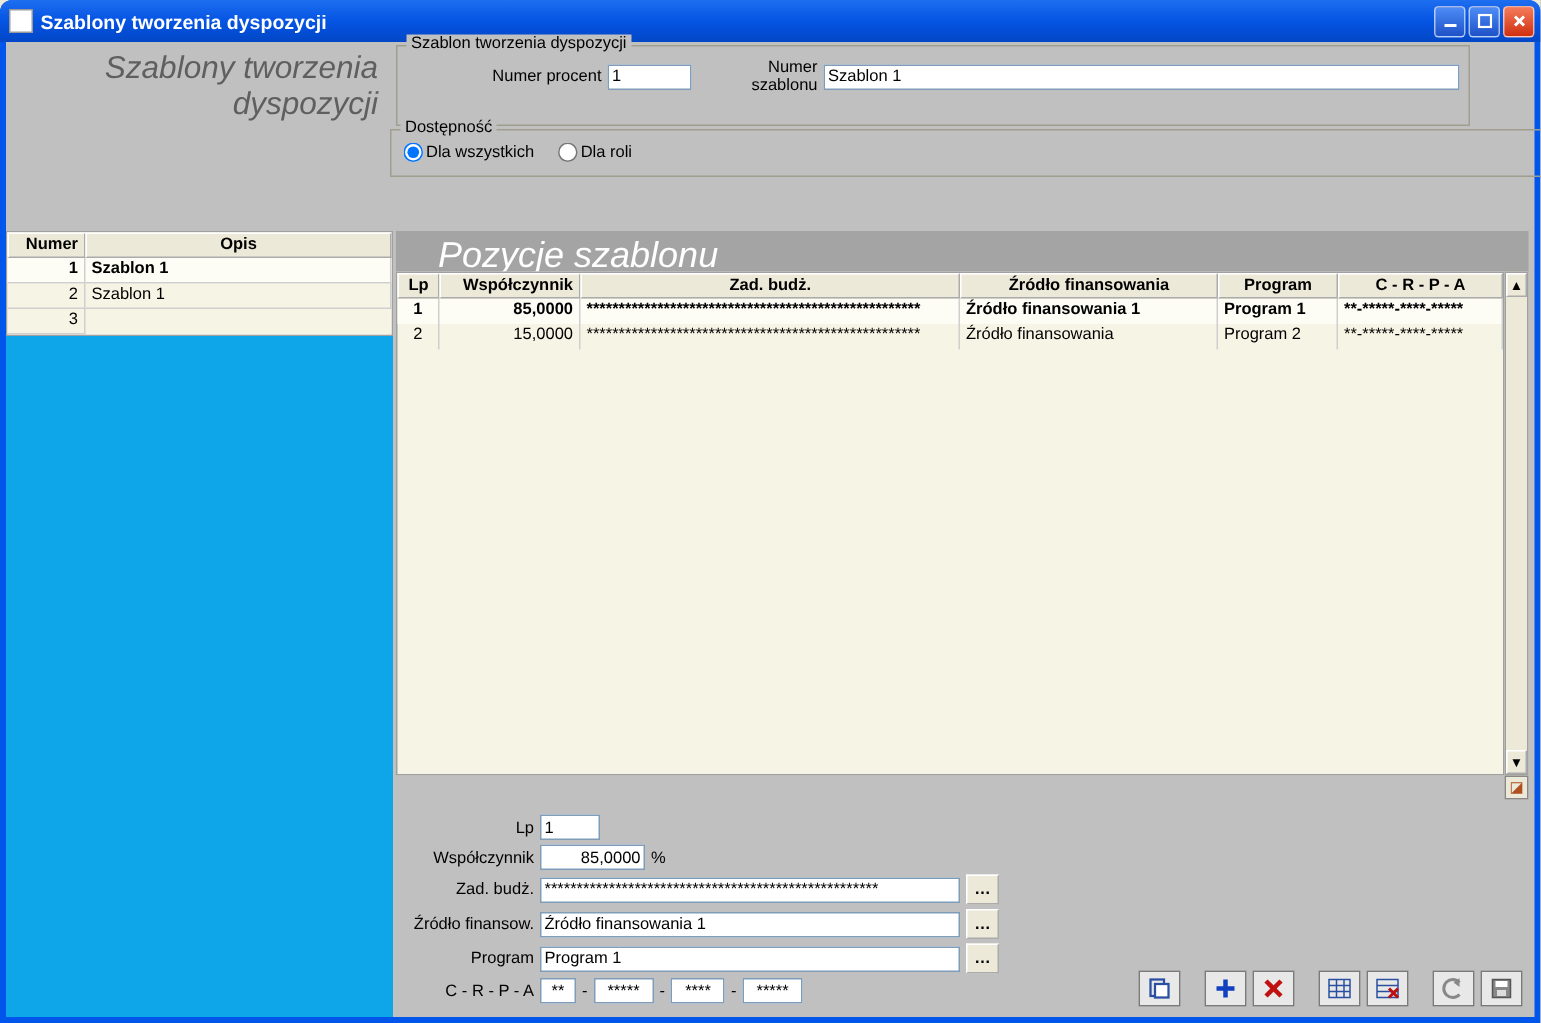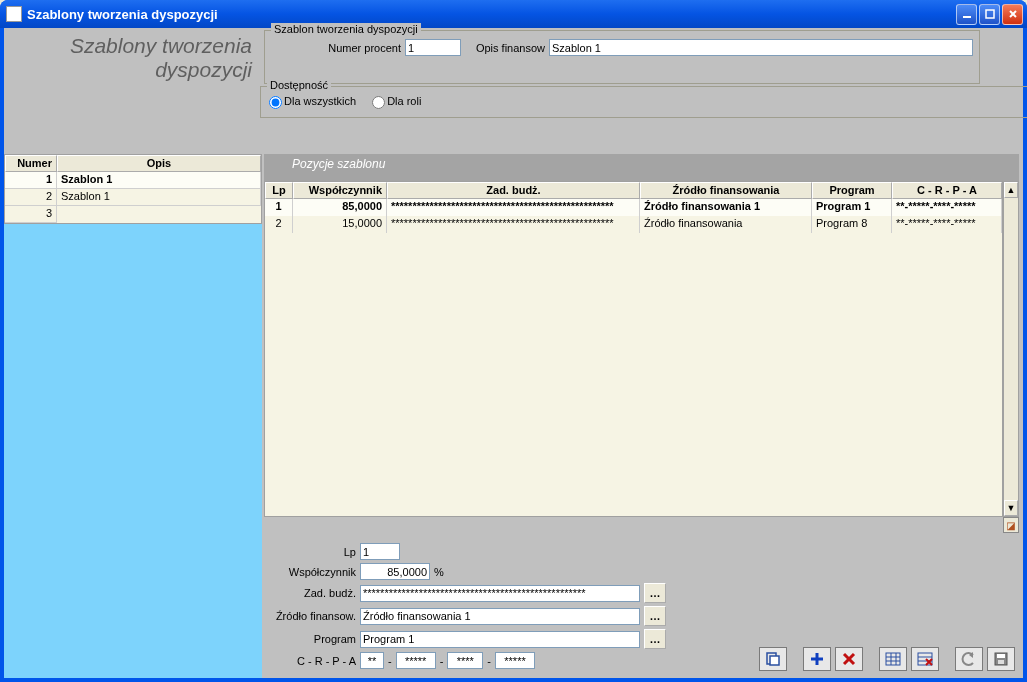--- a/index.html
+++ b/index.html
@@ -113,21 +113,21 @@
     display:flex;align-items:center;justify-content:center;
   }
   .radio { margin:0 2px 0 0; vertical-align:middle;}
 
   
   .sidebar {
     position:absolute;
     left:0; top:126px;
     width:258px;
     bottom:0;
-    background:#7dd3fc;
+    background:#0ea5e9;
   }
   .grid {
     border:1px solid #a0a0a0;
     background:#fff;
   }
   .grid-head, .grid-row { display:flex; }
   .grid-head {
     background:#ece9d8;
   }
   .gh-cell, .g-cell {
@@ -154,21 +154,21 @@
   
   .main {
     position:absolute;
     left:260px; top:126px;
     right:4px; bottom:38px;
     background:#c0c0c0;
   }
   .section-head {
     background:#a4a4a4;
     color:#fff;
-    font-size:12px;
+    font-size:24px;
     font-style: italic;
     font-family: "Segoe UI","Tahoma",sans-serif;
     padding:3px 0 4px 28px;
     height:27px;
   }
 
   .pos-grid {
     position:absolute;
     left:0; top:27px; right:16px;
     height: 336px;
@@ -275,21 +275,21 @@
 
   <div class="client">
 
     <div class="region-title">Szablony tworzenia dyspozycji</div>
 
     <div class="groupbox gb-szabl">
       <span class="legend">Szablon tworzenia dyspozycji</span>
       <div style="display:flex;align-items:center;padding:4px 6px;">
         <span class="lbl" style="width:130px;">Numer procent</span>
         <input class="input" style="width: 56px; margin-left: 4px;" value="1">
-        <span class="lbl" style="width:78px;margin-left:6px;">Opis finansow</span>
+        <span class="lbl" style="width:78px;margin-left:6px;">Numer szablonu</span>
         <input class="input" style="flex: 1 1 0%; margin-left: 4px;" value="Szablon 1">
       </div>
     </div>
 
     <div class="groupbox gb-dost">
       <span class="legend">Dostępność</span>
       <div style="display:flex;align-items:center;gap:16px;padding:4px 8px;">
         <label><input type="radio" class="radio" name="dost" checked="" style=""><span>Dla wszystkich</span></label>
         <label><input type="radio" class="radio" name="dost" style=""><span>Dla roli</span></label>
       </div>
@@ -335,21 +335,21 @@
           <div class="g-cell c-zad">****************************************************</div>
           <div class="g-cell c-zr">Źródło finansowania 1</div>
           <div class="g-cell c-prg">Program 1</div>
           <div class="g-cell c-crpa">**-*****-****-*****</div>
         </div>
         <div class="grid-row">
           <div class="g-cell c-lp">2</div>
           <div class="g-cell c-wsp">15,0000</div>
           <div class="g-cell c-zad">****************************************************</div>
           <div class="g-cell c-zr">Źródło finansowania</div>
-          <div class="g-cell c-prg">Program 8</div>
+          <div class="g-cell c-prg">Program 2</div>
           <div class="g-cell c-crpa">**-*****-****-*****</div>
         </div>
       </div>
       <div class="vscroll">
         <div class="arrow">▲</div>
         <div style="flex:1"></div>
         <div class="arrow" style="position:absolute;bottom:0;left:0;right:0;">▼</div>
       </div>
       <div class="corner-icon">◪</div>
 

